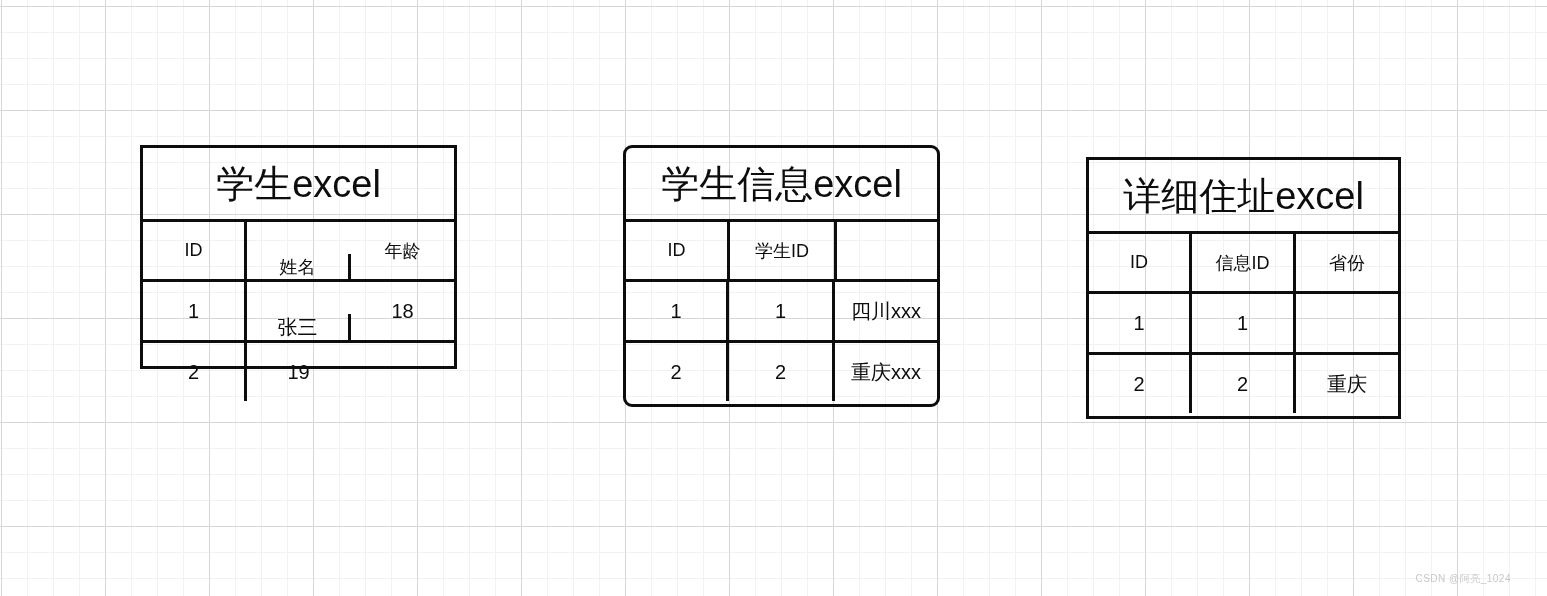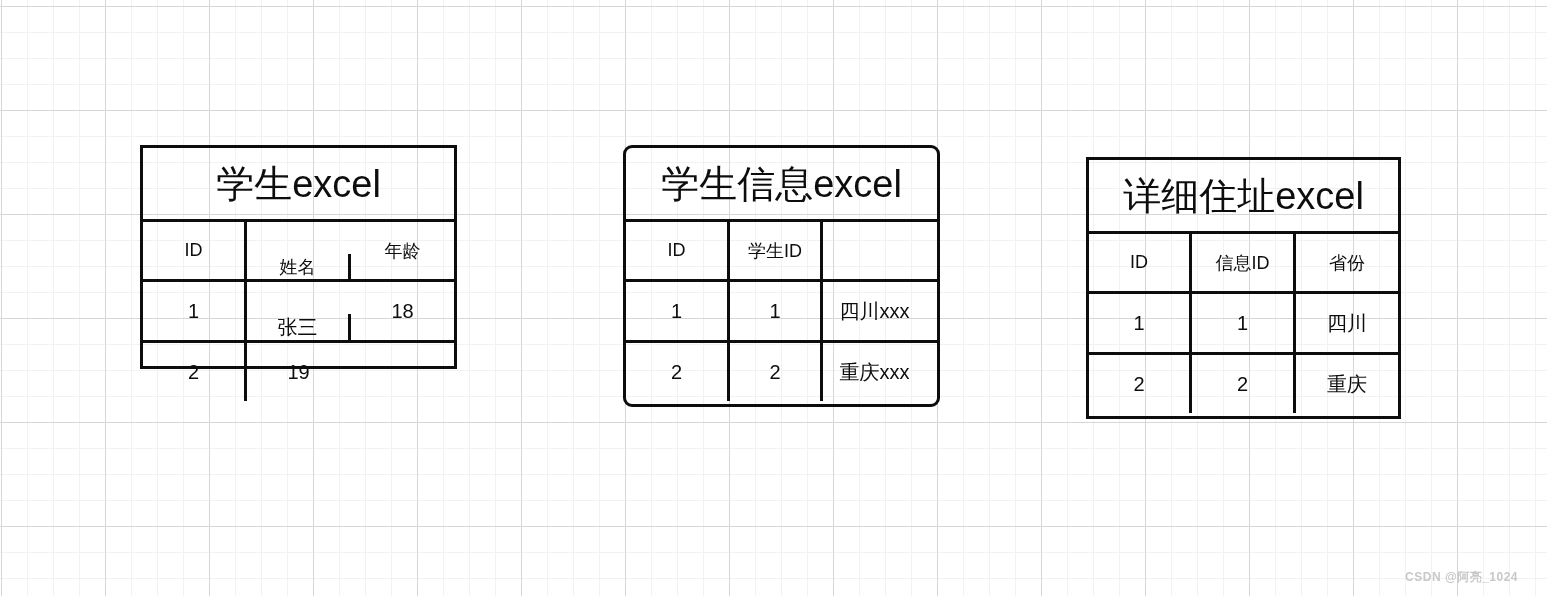--- a/index.html
+++ b/index.html
@@ -114,43 +114,42 @@
 
   
   #table-student-info {
     left: 623px;
     top: 145px;
     width: 317px;
     height: 262px;
     border-radius: 9px;
   }
   #table-student-info .c0 { width: 104px; }
-  #table-student-info .c1 { width: 93px; }
+  #table-student-info .c1 { width: 107px; }
   #table-student-info .c2 { width: 103px; }
 
   
   #table-address {
     left: 1086px;
     top: 157px;
     width: 315px;
     height: 262px;
   }
   #table-address .c0 { width: 103px; }
   #table-address .c1 { width: 104px; }
   #table-address .c2 { width: 102px; }
 
   #watermark {
     position: absolute;
-    right: 29px;
+    right: 36px;
     bottom: 10px;
-    font-size: 12px;
+    font-size: 10px;
     color: #c8c8c8;
     letter-spacing: 0.5px;
     white-space: nowrap;
-    font-weight: bold;
   }
 </style>
 </head>
 <body>
 
 <div id="canvas">
 
   <div class="excel-table" id="table-student">
     <div class="table-title">学生excel</div>
 
@@ -198,21 +197,20 @@
 
     <div class="table-row header-row">
       <div class="cell header-cell c0">ID</div>
       <div class="cell header-cell c1">信息ID</div>
       <div class="cell header-cell c2 last-cell">省份</div>
     </div>
 
     <div class="table-row data-row">
       <div class="cell data-cell c0">1</div>
       <div class="cell data-cell c1">1</div>
-      <div class="cell data-cell c2 last-cell">四川</div>
     </div>
 
     <div class="table-row data-row last-row">
       <div class="cell data-cell c0">2</div>
       <div class="cell data-cell c1">2</div>
       <div class="cell data-cell c2 last-cell">重庆</div>
     </div>
   </div>
 
   <div id="watermark">CSDN @阿亮_1024</div>

